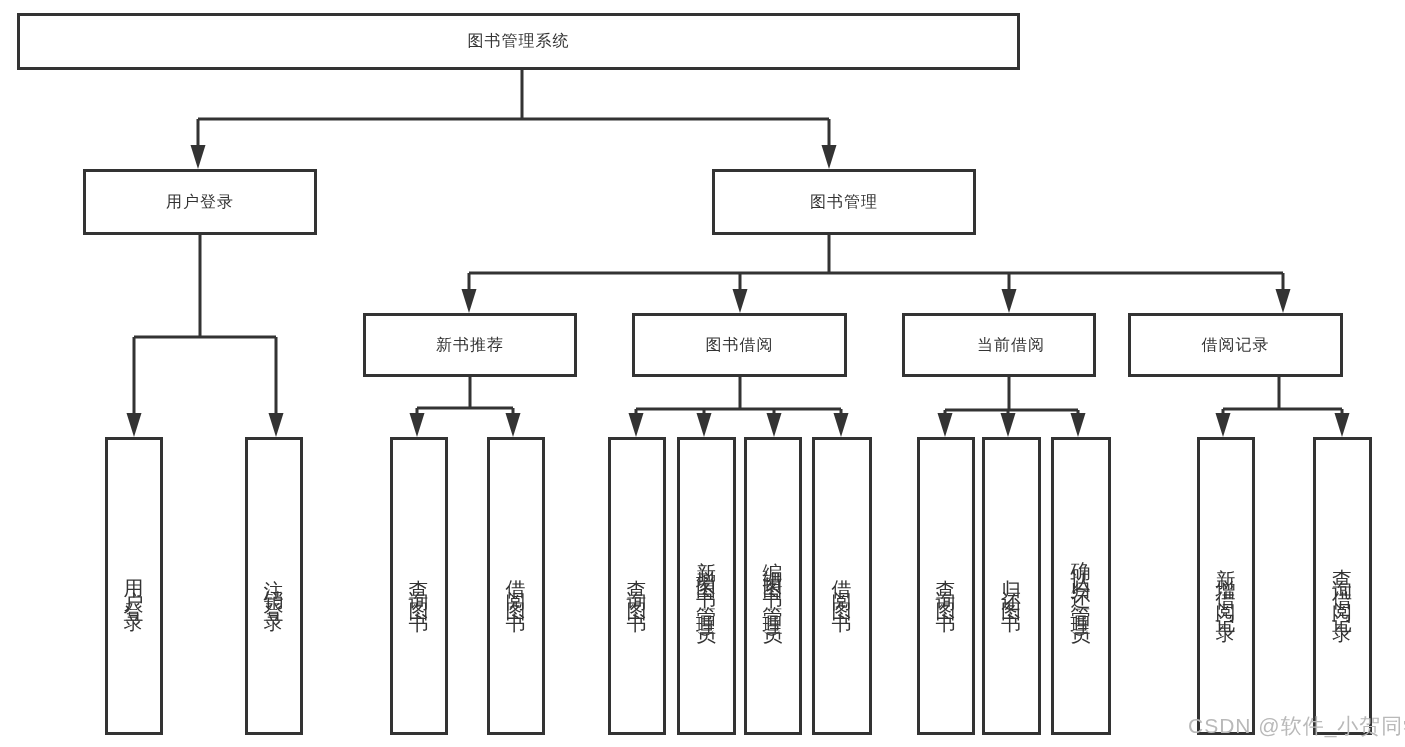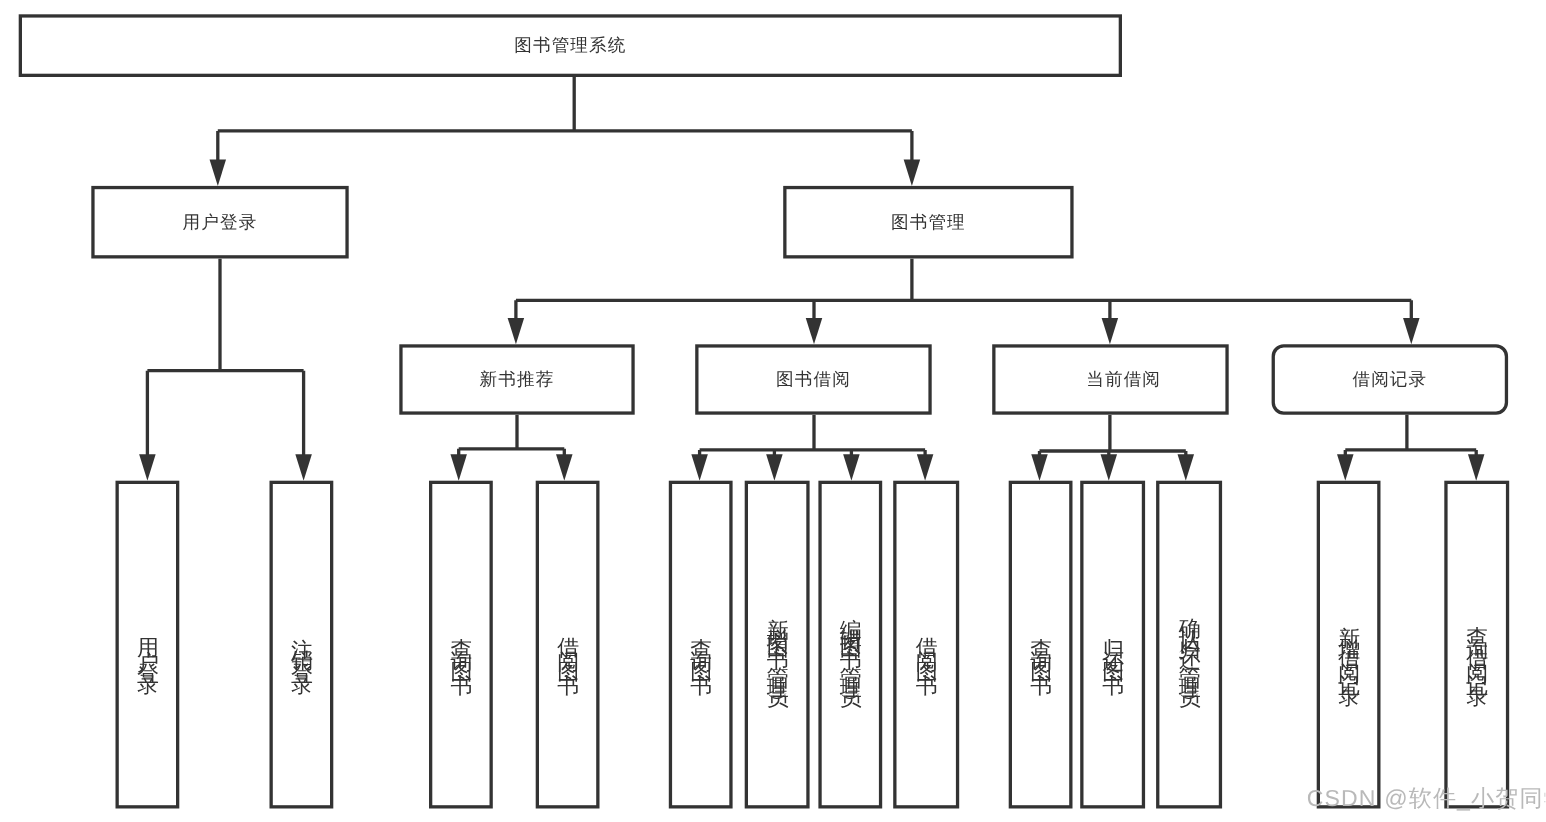--- a/index.html
+++ b/index.html
@@ -91,24 +91,24 @@
   <div class="node" style="left:712px;top:169px;width:264px;height:66px;">
     <span class="h-label">图书管理</span>
   </div>
 
   <div class="node" style="left:363px;top:313px;width:214px;height:64px;justify-content:center;">
     <span class="h-label">新书推荐</span>
   </div>
   <div class="node" style="left:632px;top:313px;width:215px;height:64px;text-align:right;">
     <span class="h-label">图书借阅</span>
   </div>
-  <div class="node" style="left:902px;top:313px;width:215px;height:64px;padding-left:24px;">
+  <div class="node" style="left:902px;top:313px;width:194px;height:64px;padding-left:24px;">
     <span class="h-label">当前借阅</span>
   </div>
-  <div class="node" style="left:1156px;top:313px;width:215px;height:64px;border-radius:11px;">
+  <div class="node" style="left:1128px;top:313px;width:215px;height:64px;">
     <span class="h-label">借阅记录</span>
   </div>
 
   <div class="node" style="left:105px;top:437px;width:58px;height:298px;">
     <span class="v-label">用户登录</span>
   </div>
   <div class="node" style="left:245px;top:437px;width:58px;height:298px;">
     <span class="v-label">注销登录</span>
   </div>
 

